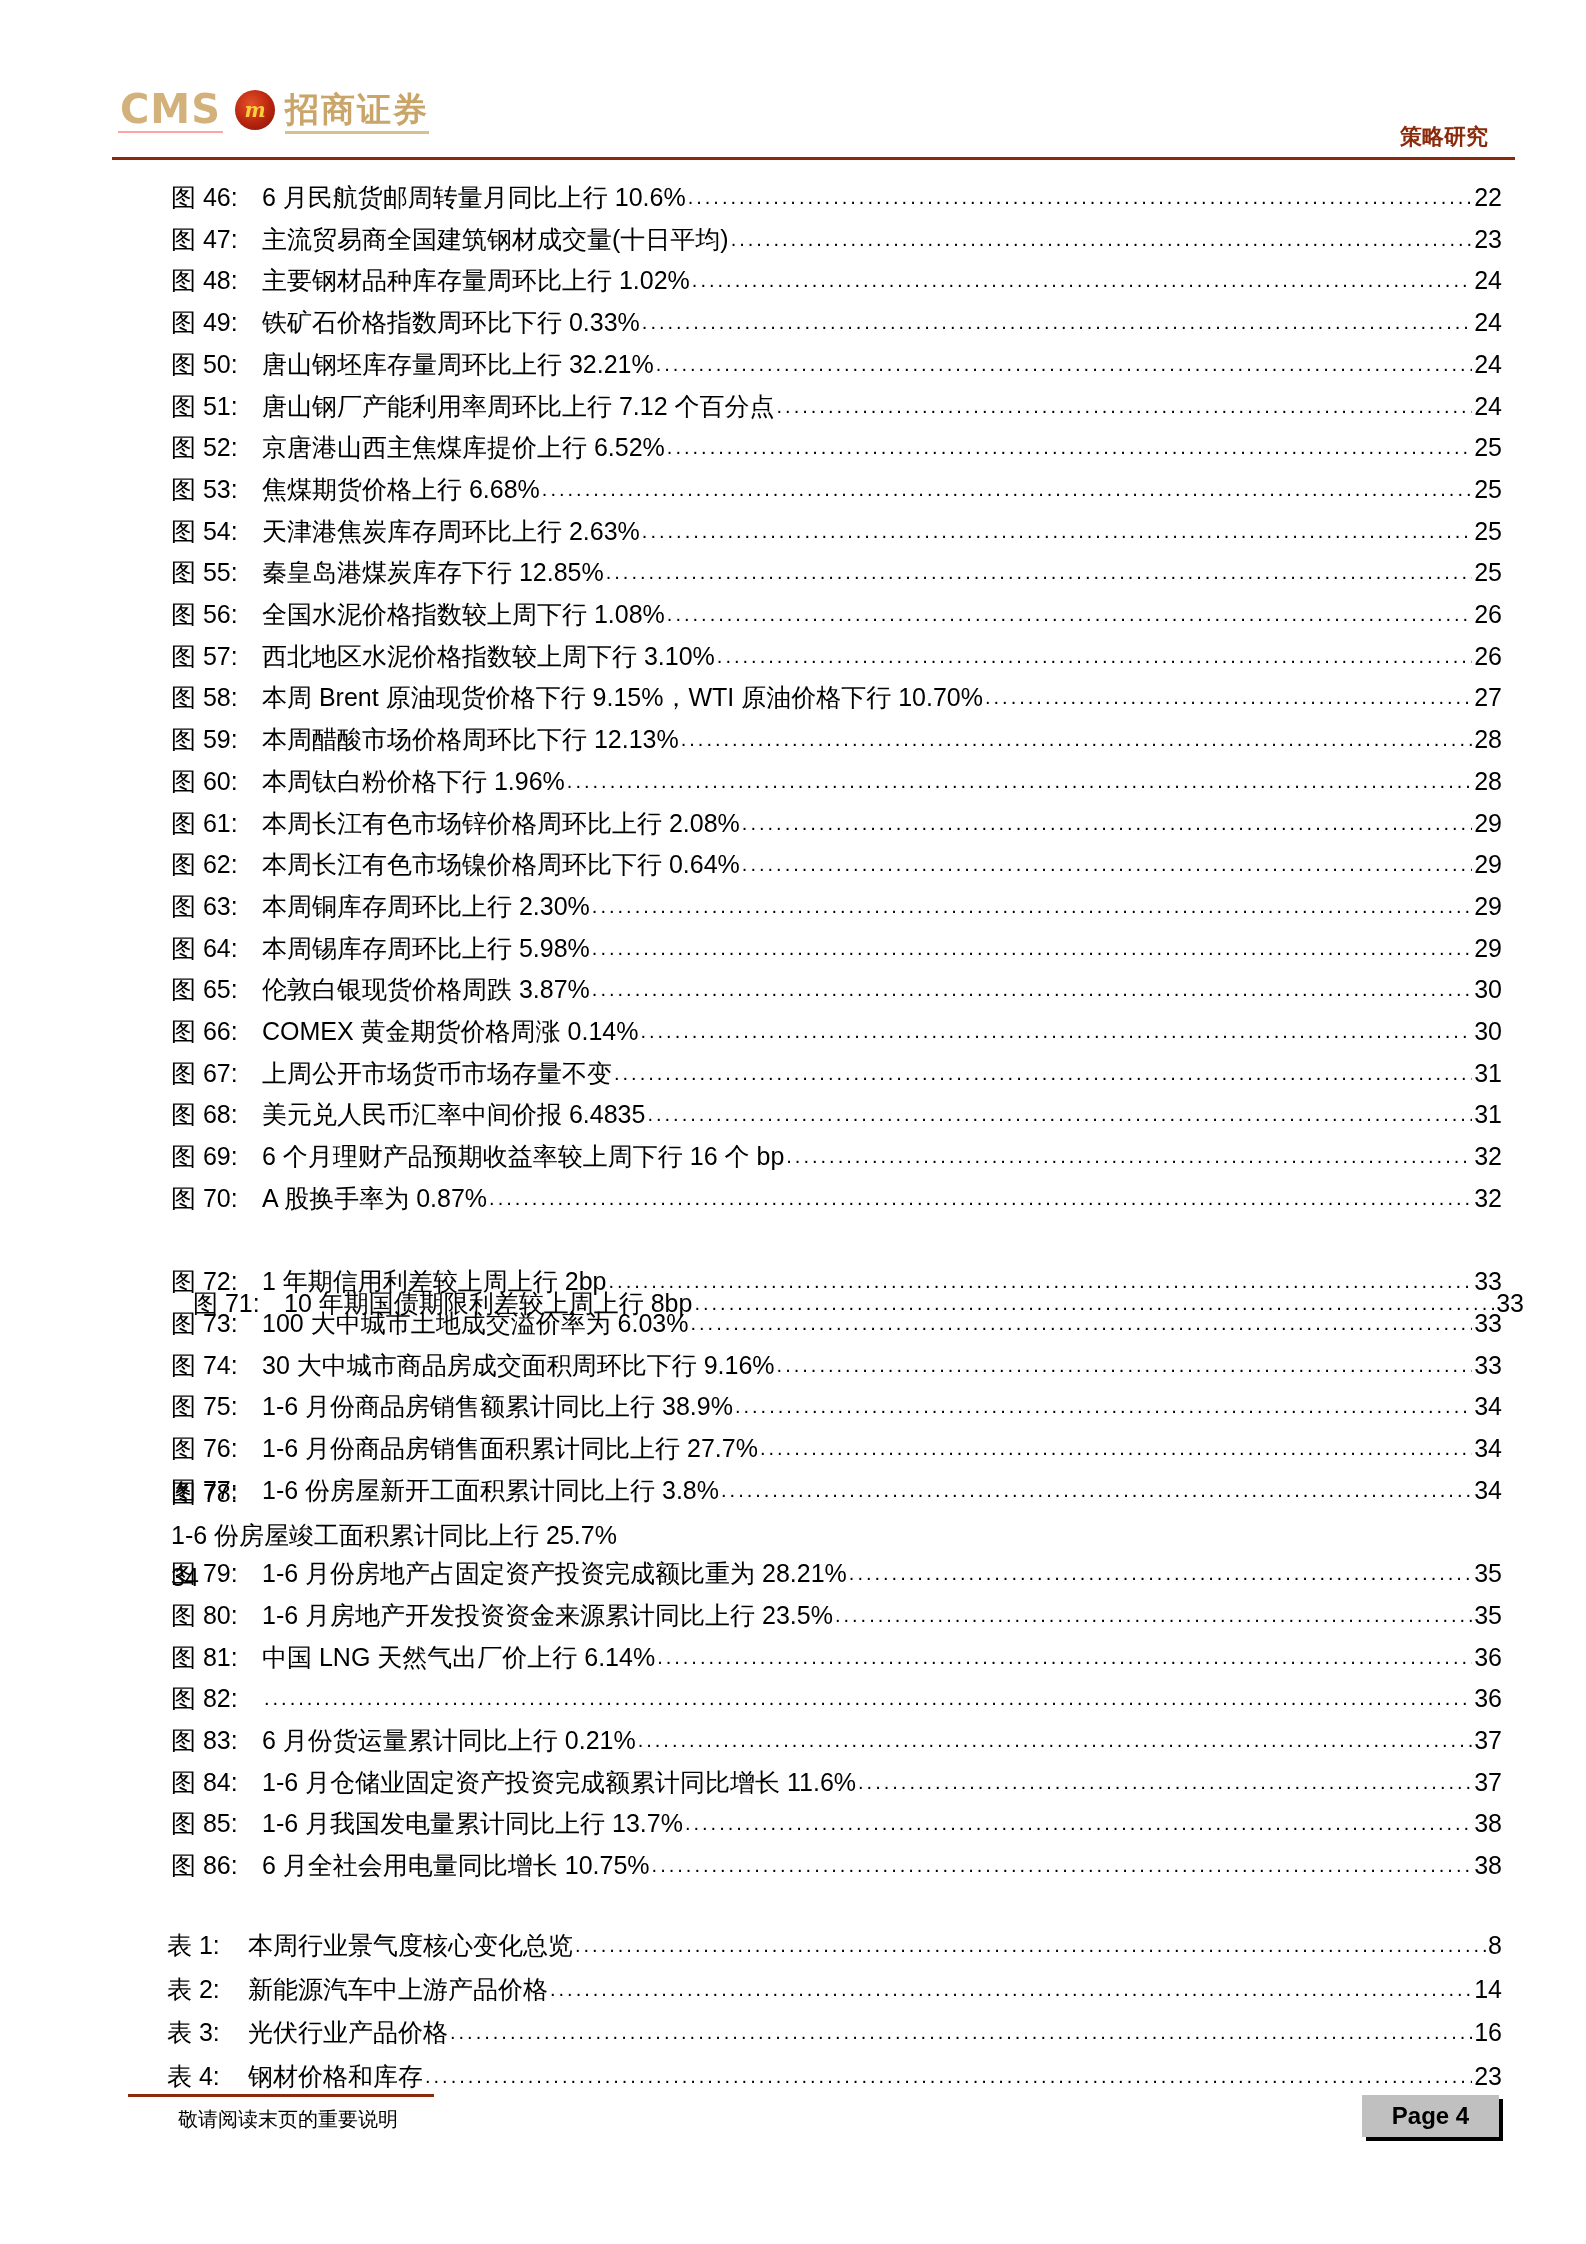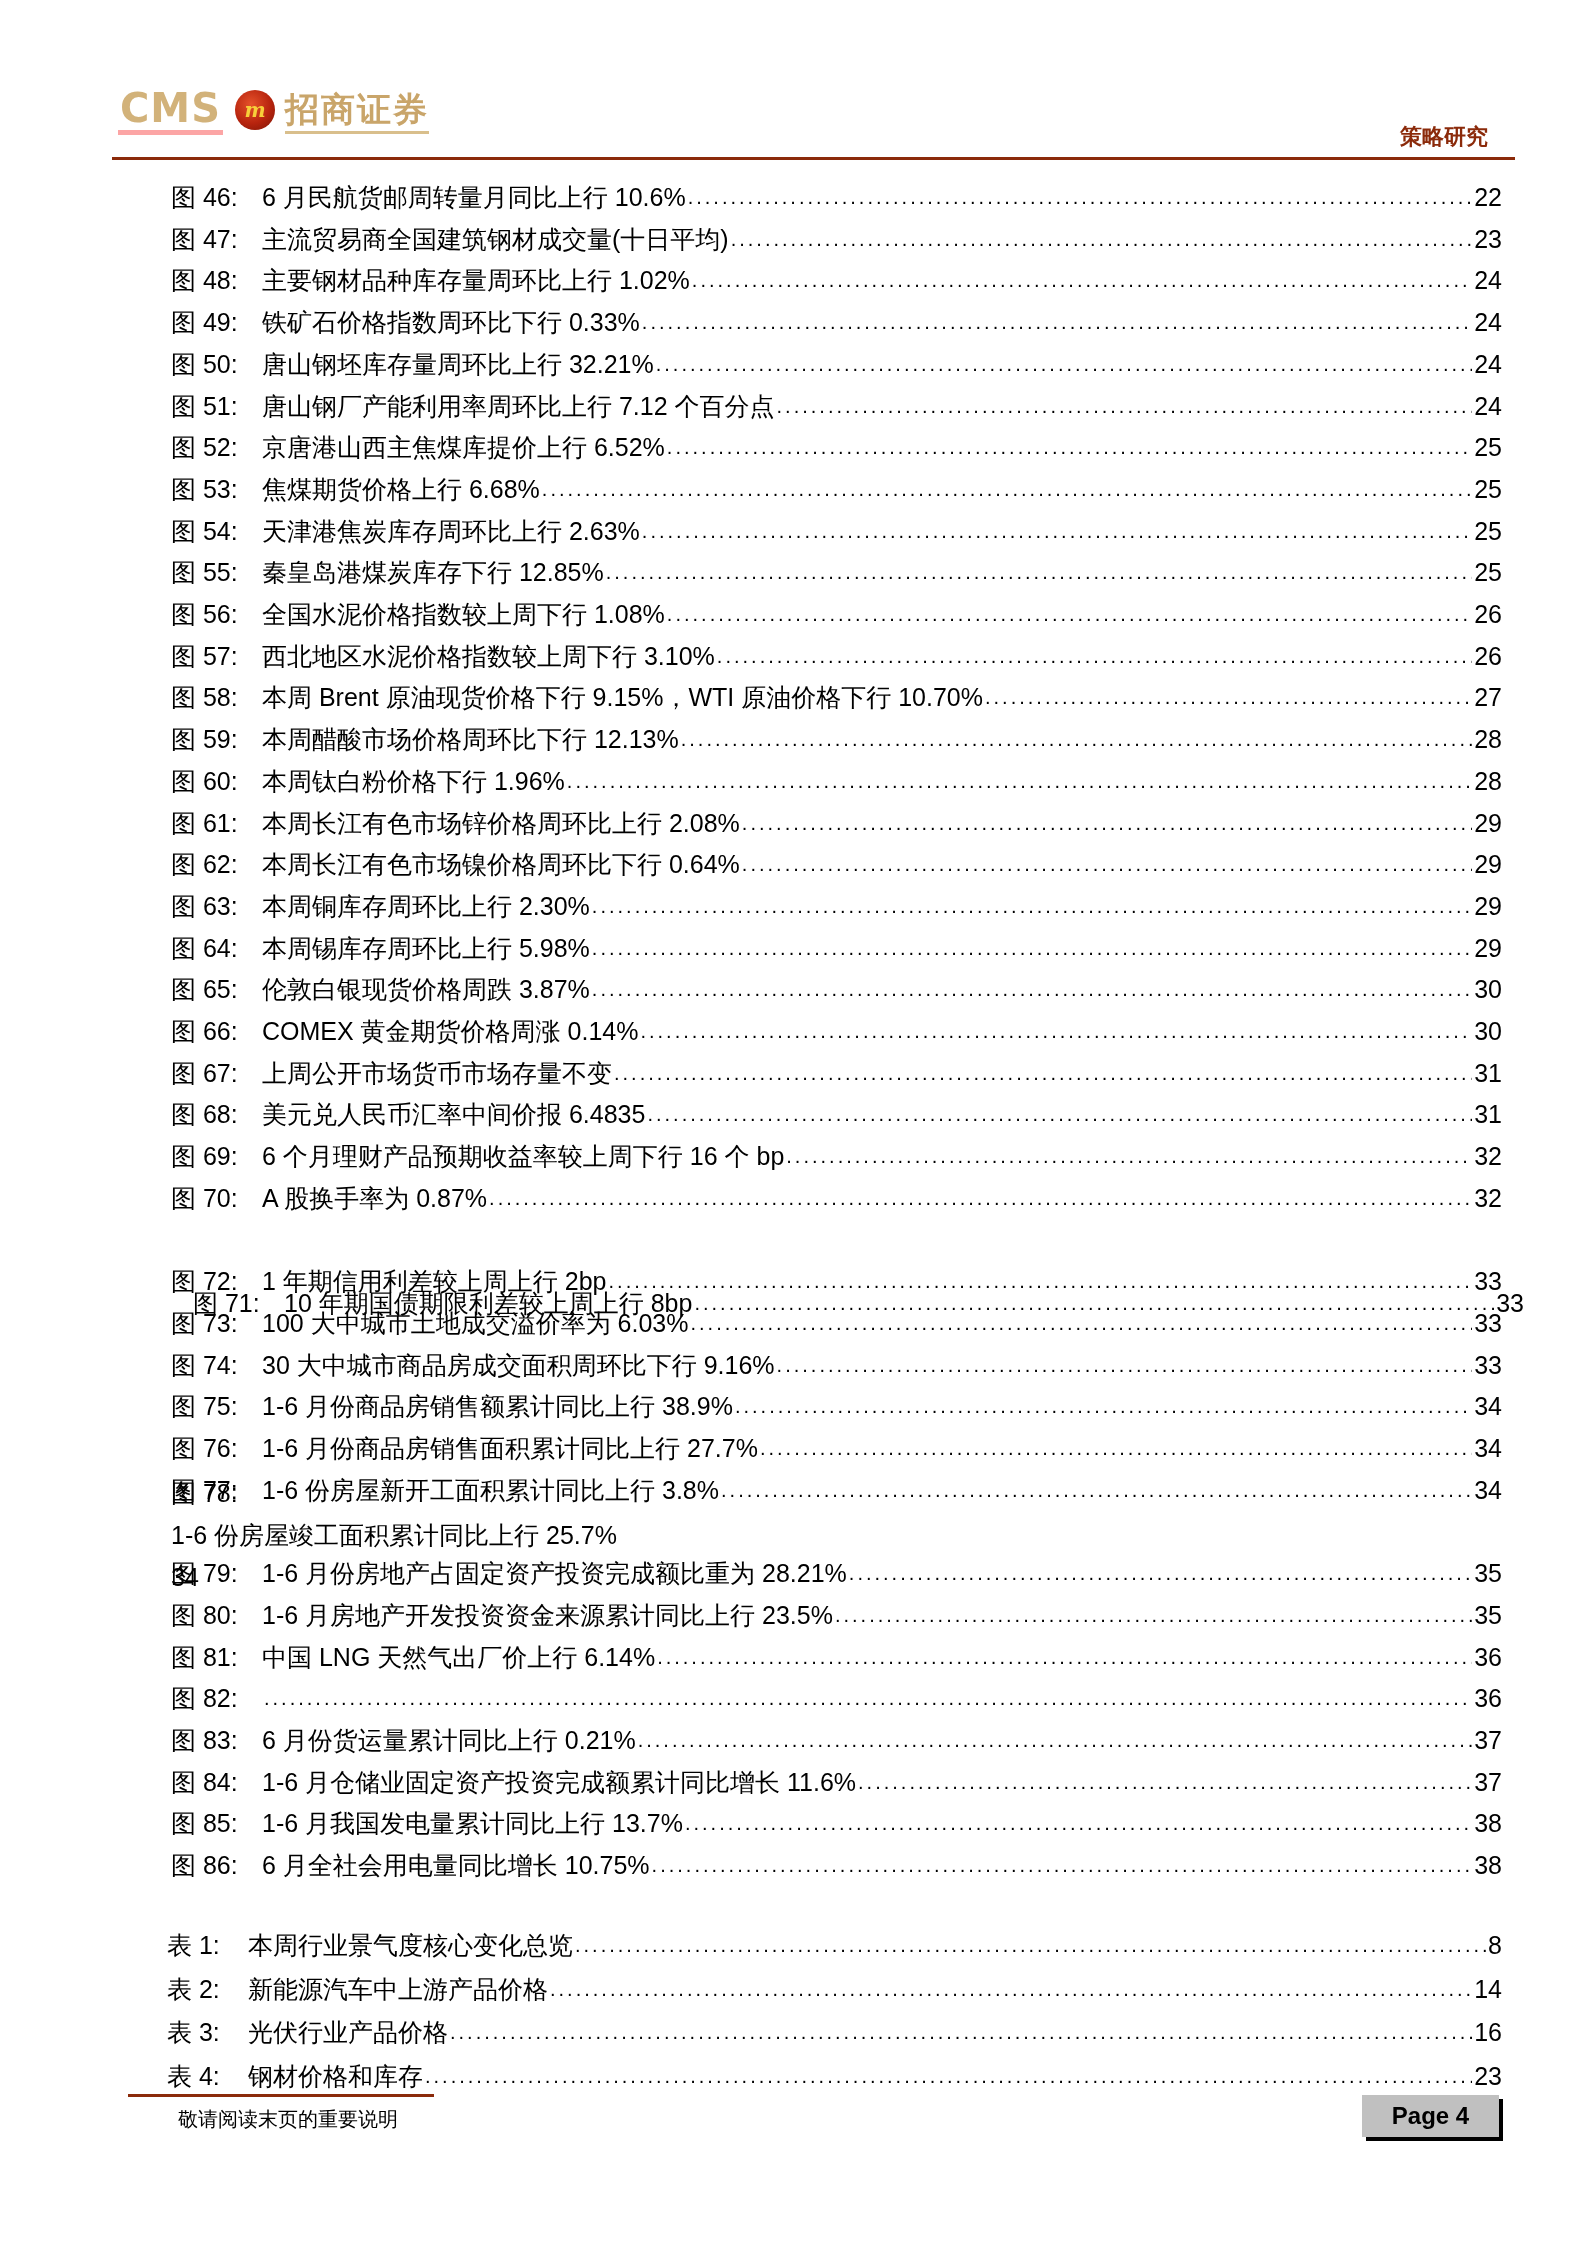--- a/index.html
+++ b/index.html
@@ -2,21 +2,21 @@
 <html><head>
 <meta charset="utf-8">
 <style>
   html, body { margin:0; padding:0; background:#ffffff; }
   body { width:1586px; height:2244px; position:relative; overflow:hidden;
          font-family:"Liberation Sans", "DejaVu Sans", sans-serif; color:#000; }
   .abs { position:absolute; }
   
   .logo { left:118px; top:82px; height:56px; display:flex; align-items:center; }
   .logo-cms { font-family:"DejaVu Sans", sans-serif; font-weight:bold; font-size:40px; color:#d2b27a;
-              letter-spacing:1px; border-bottom:5px solid #fca5a5; line-height:44px; padding:0 2px; }
+              letter-spacing:1px; border-bottom:2px solid #fca5a5; line-height:44px; padding:0 2px; }
   .logo-badge { width:40px; height:40px; border-radius:50%; margin:0 10px 0 12px;
                 background:radial-gradient(circle at 40% 35%, #e5512a 0%, #b7240e 55%, #7a1506 100%);
                 color:#f7cf3a; font-weight:bold; font-style:italic; font-size:20px;
                 display:flex; align-items:center; justify-content:center; font-family:"DejaVu Serif", serif; }
   .logo-cn { font-family:"DejaVu Serif", serif; font-weight:bold; font-size:34px; color:#c9a56a;
              border-bottom:3px solid #d9bf8c; line-height:44px; letter-spacing:2px; }
   .header-rule { left:112px; top:157px; width:1403px; height:3px; background:#8b2a0a; }
   .section-label { left:1400px; top:118px; font-family:"DejaVu Serif", serif; font-weight:bold;
                    font-size:22px; color:#8b2a0a; line-height:36px; }
 

